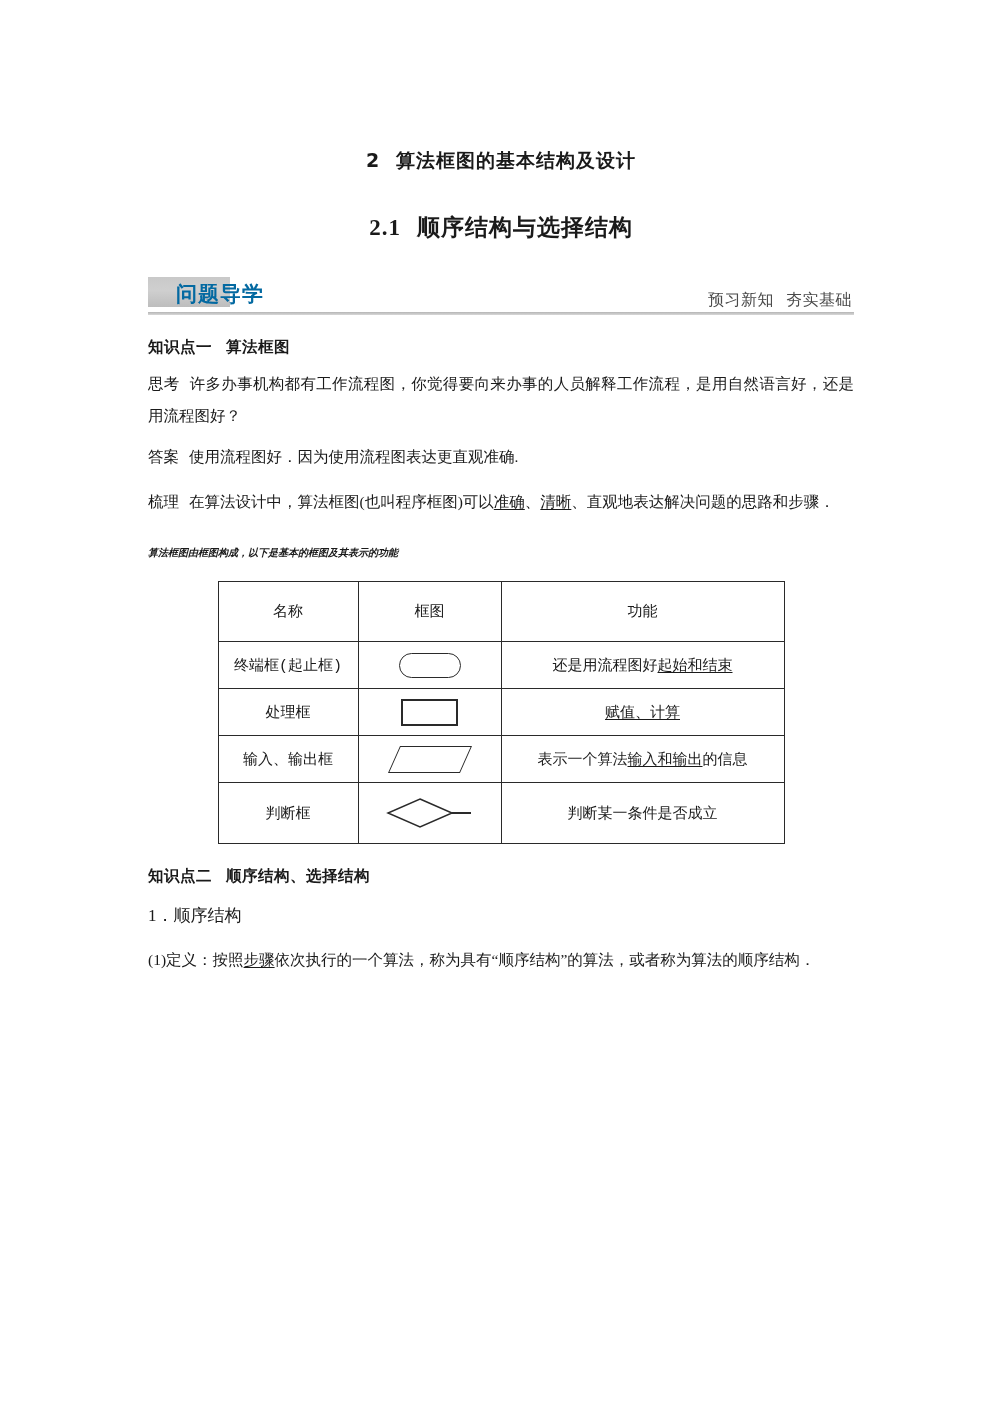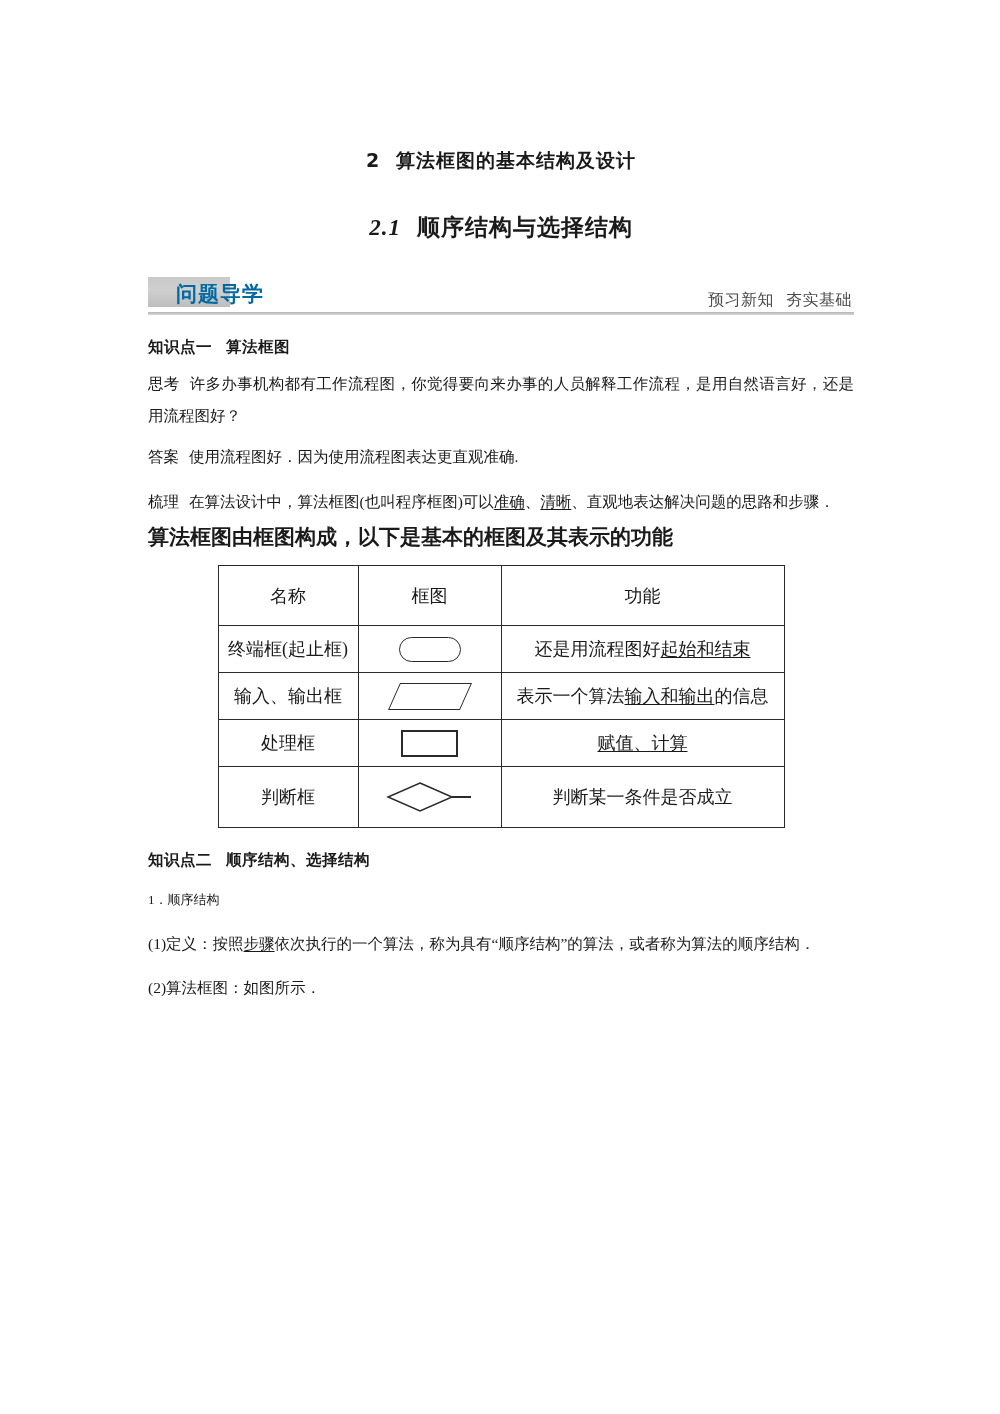--- a/index.html
+++ b/index.html
@@ -46,21 +46,20 @@
     padding-top: 38px;
     text-align: center;
     font-size: 23px;
     font-weight: bold;
     letter-spacing: 1px;
     font-family: "DejaVu Sans", "Liberation Sans", sans-serif;
   }
   .section-title .num {
     margin-right: 16px;
     font-family: "Liberation Serif", serif;
-    font-style: italic;
   }
 
   
   .objectives {
     margin-top: 48px;
     font-size: 15.5px;
     line-height: 29px;
     text-align: justify;
   }
   .objectives .lbl {
@@ -127,44 +126,45 @@
   }
   .para .lbl {
     font-weight: normal;
     font-family: "DejaVu Sans", "Liberation Sans", sans-serif;
     margin-right: 10px;
   }
   .para.loose { line-height: 37px; }
   .u { text-decoration: underline; text-underline-offset: 2px; }
 
   .intro-bold {
-    margin-top: 2px;
-    font-size: 21px;
+    margin-top: 18px;
+    font-size: 10px;
     font-weight: bold;
     font-family: "DejaVu Sans", "Liberation Sans", sans-serif;
     line-height: 28px;
+    font-style: italic;
   }
 
   
   .tbl-wrap {
     margin-top: 14px;
     display: flex;
     justify-content: center;
   }
   table.shapes {
     border-collapse: collapse;
     width: 563px;
     table-layout: fixed;
   }
   table.shapes th, table.shapes td {
     border: 1.4px solid #2a2a2a;
     text-align: center;
     vertical-align: middle;
-    font-size: 18px;
-    font-family: Liberation Serif, serif;
+    font-size: 15px;
+    font-family: Liberation Mono, monospace;
     font-weight: normal;
     padding: 0;
   }
   table.shapes tr { height: 46px; }
   table.shapes tr.tall { height: 60px; }
   .c-name { width: 139px; }
   .c-shape { width: 142px; }
   .c-func { width: 282px; }
 
   .shape-cell {
@@ -195,21 +195,21 @@
   }
   .sh-diamond-wrap {
     position: relative;
     width: 96px;
     height: 34px;
   }
 
   
   .num-item {
     margin-top: 14px;
-    font-size: 13px;
+    font-size: 17px;
     line-height: 30px;
   }
 </style>
 </head>
 <body>
 
 <div class="page">
   <div class="content">
 
     <h1 class="chapter-title">
@@ -261,39 +261,39 @@
             <td>
               <div class="shape-cell">
                 <div class="sh-terminal"></div>
               </div>
             </td>
             <td>
               <span>还是用流程图好</span><span class="u">起始和结束</span><span></span>
             </td>
           </tr>
           <tr>
+            <td>处理框</td>
+            <td>
+              <div class="shape-cell">
+                <div class="sh-rect"></div>
+              </div>
+            </td>
+            <td>
+              <span></span><span class="u">赋值、计算</span><span></span>
+            </td>
+          </tr>
+          <tr>
             <td>输入、输出框</td>
             <td>
               <div class="shape-cell">
                 <div class="sh-parallel"></div>
               </div>
             </td>
             <td>
               <span>表示一个算法</span><span class="u">输入和输出</span><span>的信息</span>
-            </td>
-          </tr>
-          <tr>
-            <td>处理框</td>
-            <td>
-              <div class="shape-cell">
-                <div class="sh-rect"></div>
-              </div>
-            </td>
-            <td>
-              <span></span><span class="u">赋值、计算</span><span></span>
             </td>
           </tr>
           <tr class="tall">
             <td>判断框</td>
             <td>
               <div class="shape-cell tall">
                 <div class="sh-diamond-wrap">
                   <svg width="96" height="34" viewBox="0 0 96 34">
                     <polygon points="38,3 70,17 38,31 6,17" fill="none" stroke="#2a2a2a" stroke-width="1.5"></polygon>
                     <line x1="70" y1="17" x2="89" y2="17" stroke="#2a2a2a" stroke-width="2"></line>
@@ -314,16 +314,15 @@
     </div>
 
     <div class="num-item">
       <span>1．</span><span>顺序结构</span>
     </div>
 
     <div class="para loose">
       <span>(1)定义：按照</span><span class="u">步骤</span><span>依次执行的一个算法，称为具有“顺序结构”的算法，或者称为算法的顺序结构．</span>
     </div>
 
-    <div class="para">(2)算法框图：如图所示．</div>
 
   </div>
 </div>
 
 </body></html>

